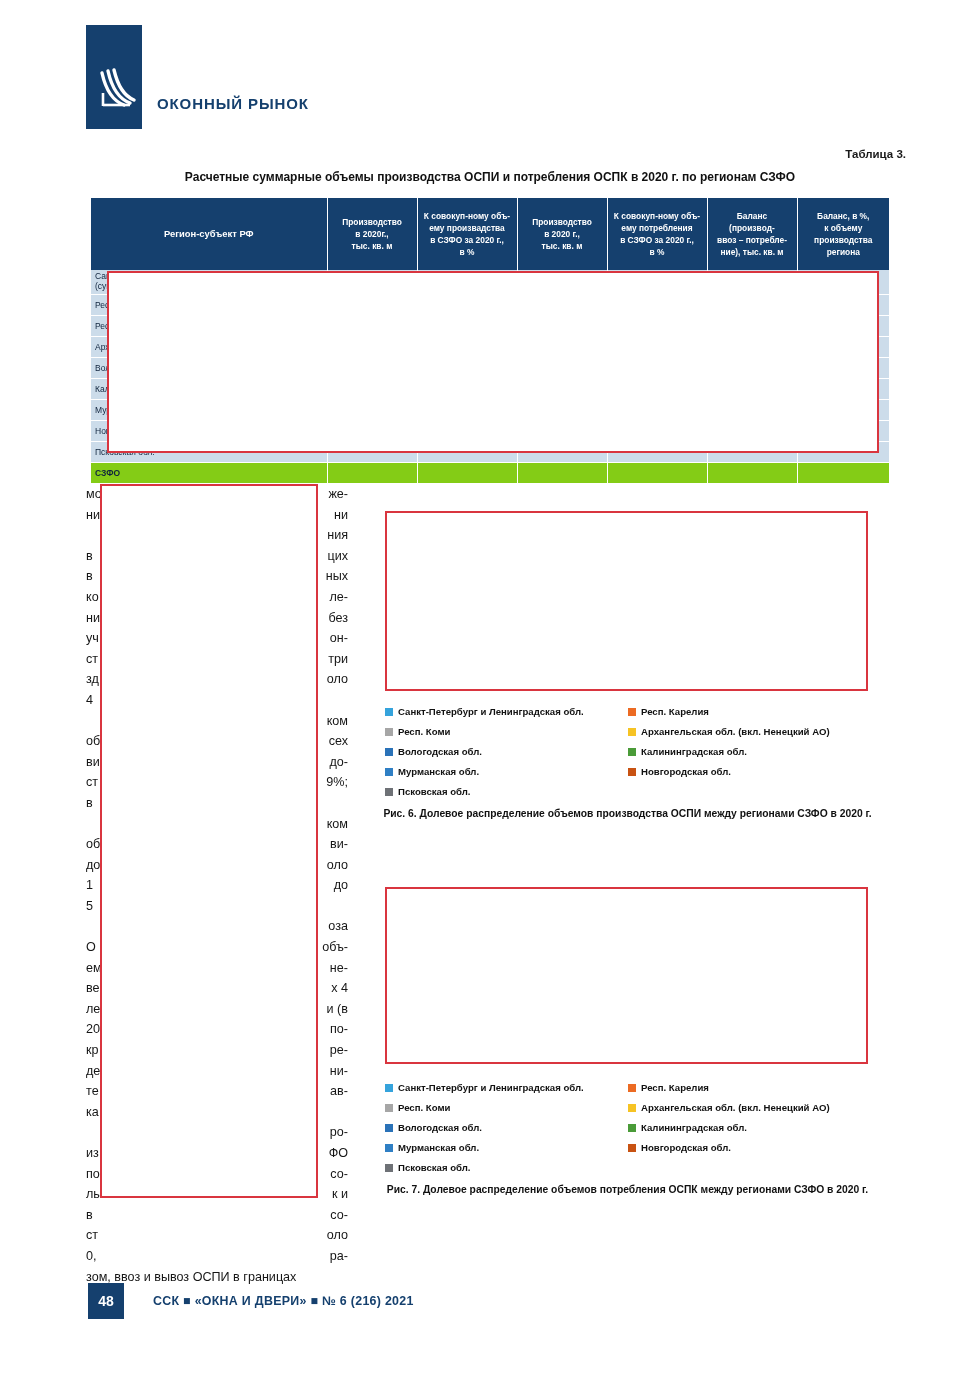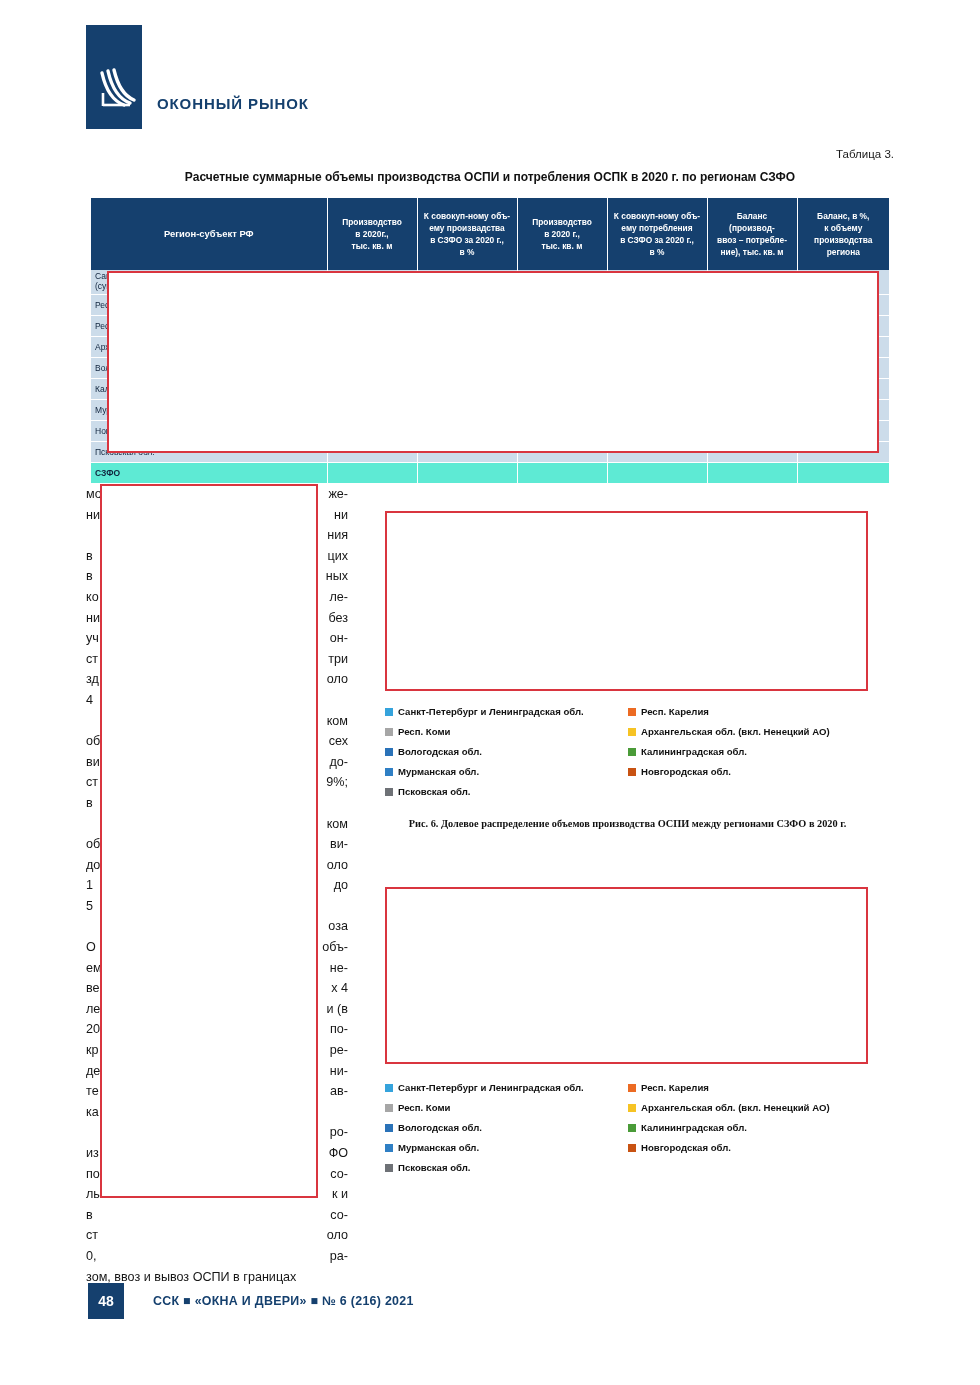--- a/index.html
+++ b/index.html
@@ -20,22 +20,22 @@
   }
   .hdr-logo svg{display:block;}
   .hdr-title{
     position:absolute;left:157px;top:95px;
     font-size:15px;font-weight:bold;letter-spacing:.9px;
     color:#15406e;
   }
 
   
   .tbl-num{
-    position:absolute;right:86px;top:148px;
-    font-size:11.5px;font-weight:normal;color:#1a1a1a;
+    position:absolute;right:74px;top:148px;
+    font-size:11.5px;font-weight:bold;color:#1a1a1a;
   }
   .tbl-title{
     position:absolute;left:0;right:0;top:170px;
     text-align:center;
     font-size:12px;font-weight:bold;color:#111;
   }
 
   
   .tbl{
     position:absolute;left:91px;top:198px;width:798px;
@@ -53,21 +53,21 @@
   .tbl td{
     background:#ccdcea;color:#10243d;
     font-size:8.5px;
     border-bottom:1px solid #ffffff;
     border-left:1px solid #ffffff;
     padding:2px 4px;height:16px;
     white-space:nowrap;overflow:hidden;
   }
   .tbl td:first-child{border-left:none;text-align:left;}
   .tbl td.num{text-align:center;}
-  .tbl tr.total td{font-weight:bold;background:#5eead4;}
+  .tbl tr.total td{font-weight:bold;background:#84cc16;}
   .tbl tr.tall td{height:20px;line-height:1.15;white-space:normal;}
 
   
   .redact{
     position:absolute;background:#ffffff;
     border:2px solid #d9353f;
     box-sizing:border-box;
   }
   #redact-table{left:107px;top:271px;width:772px;height:182px;}
   #redact-text{left:100px;top:484px;width:218px;height:714px;}
@@ -89,24 +89,23 @@
   .fig-plot{height:192px;}
   .legend{
     margin-top:9px;
     display:grid;grid-template-columns:243px 1fr;
     row-gap:9px;column-gap:0;
     padding-left:10px;
   }
   .lg-item{display:flex;align-items:center;font-size:9.6px;font-weight:bold;color:#111;}
   .lg-sw{width:8px;height:8px;margin-right:5px;flex:0 0 8px;display:inline-block;}
   .fig-cap{
-    margin-top:21px;
+    margin-top:11px;
     font-size:10.3px;font-weight:bold;color:#111;
     text-align:center;
-    font-family:Liberation Serif, serif;
   }
 
   
   .foot-num{
     position:absolute;left:88px;top:1283px;width:36px;height:36px;
     background:#15406e;color:#fff;
     font-size:14px;font-weight:bold;
     display:flex;align-items:center;justify-content:center;
   }
   .foot-txt{
@@ -487,19 +486,20 @@
         </div>
         <div class="lg-item">
           <span class="lg-sw" style="background: rgb(200, 82, 18);"></span>
           <span>Новгородская обл.</span>
         </div>
         <div class="lg-item">
           <span class="lg-sw" style="background: rgb(110, 113, 118);"></span>
           <span>Псковская обл.</span>
         </div>
       </div>
+    <div class="fig-cap">Рис. 7. Долевое распределение объемов потребления ОСПК между регионами СЗФО в 2020 г.</div>
   </div>
   <div class="redact" id="redact-chart7"></div>
 
   <div class="foot-num">48</div>
   <div class="foot-txt">ССК ■ «ОКНА И ДВЕРИ» ■ № 6 (216) 2021</div>
 
 </div>
 
 </body></html>

